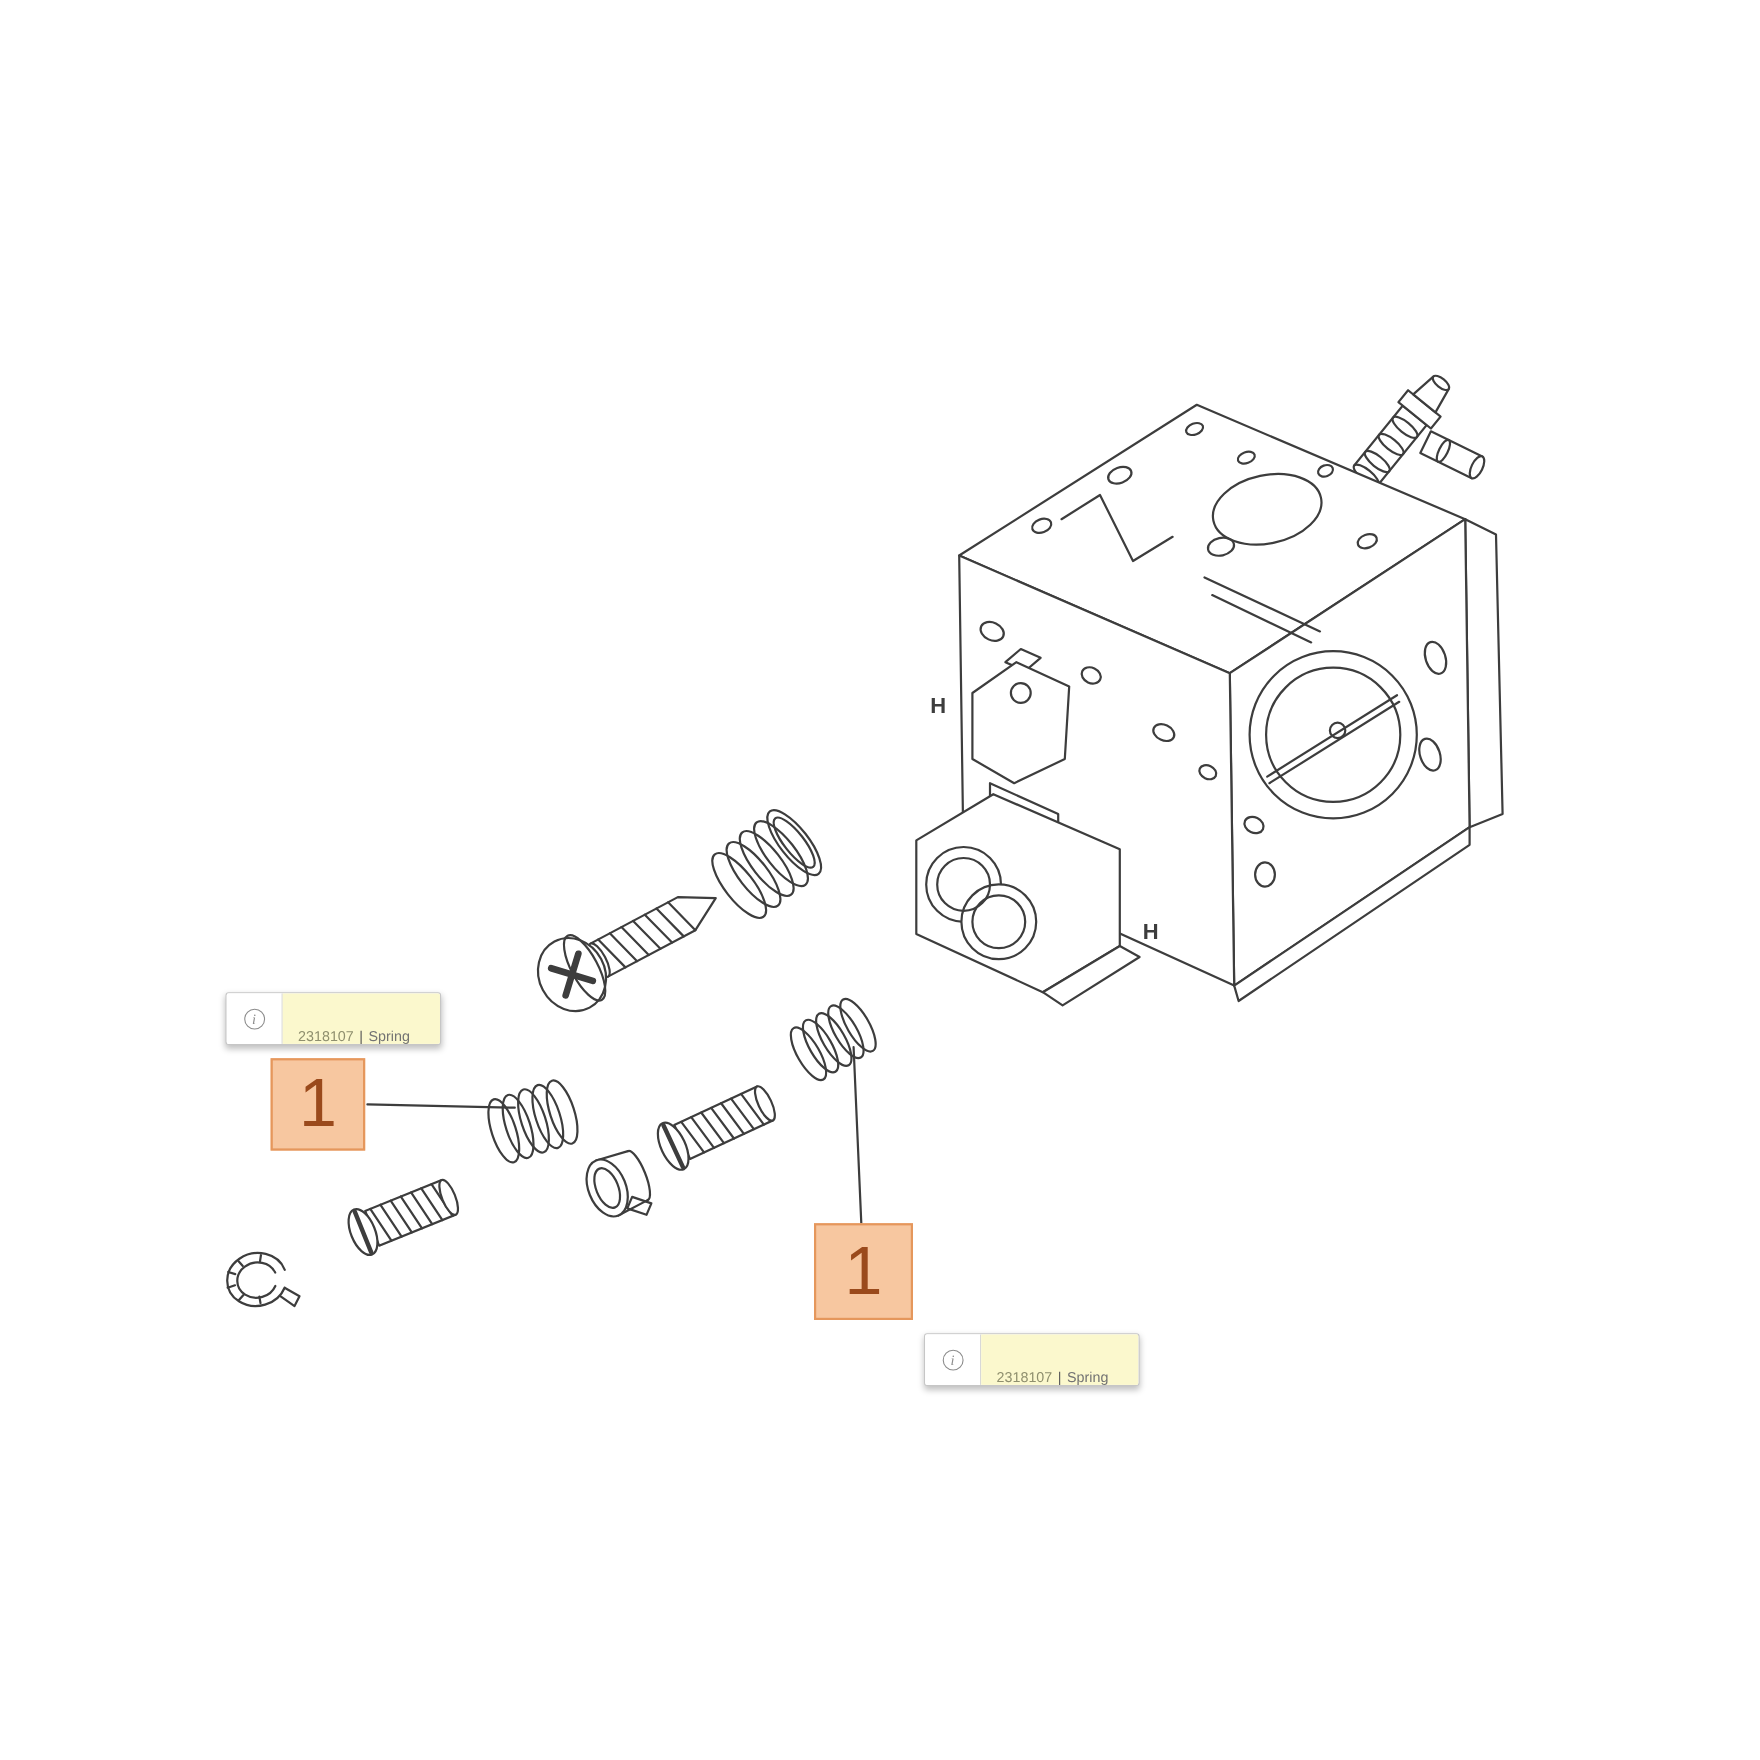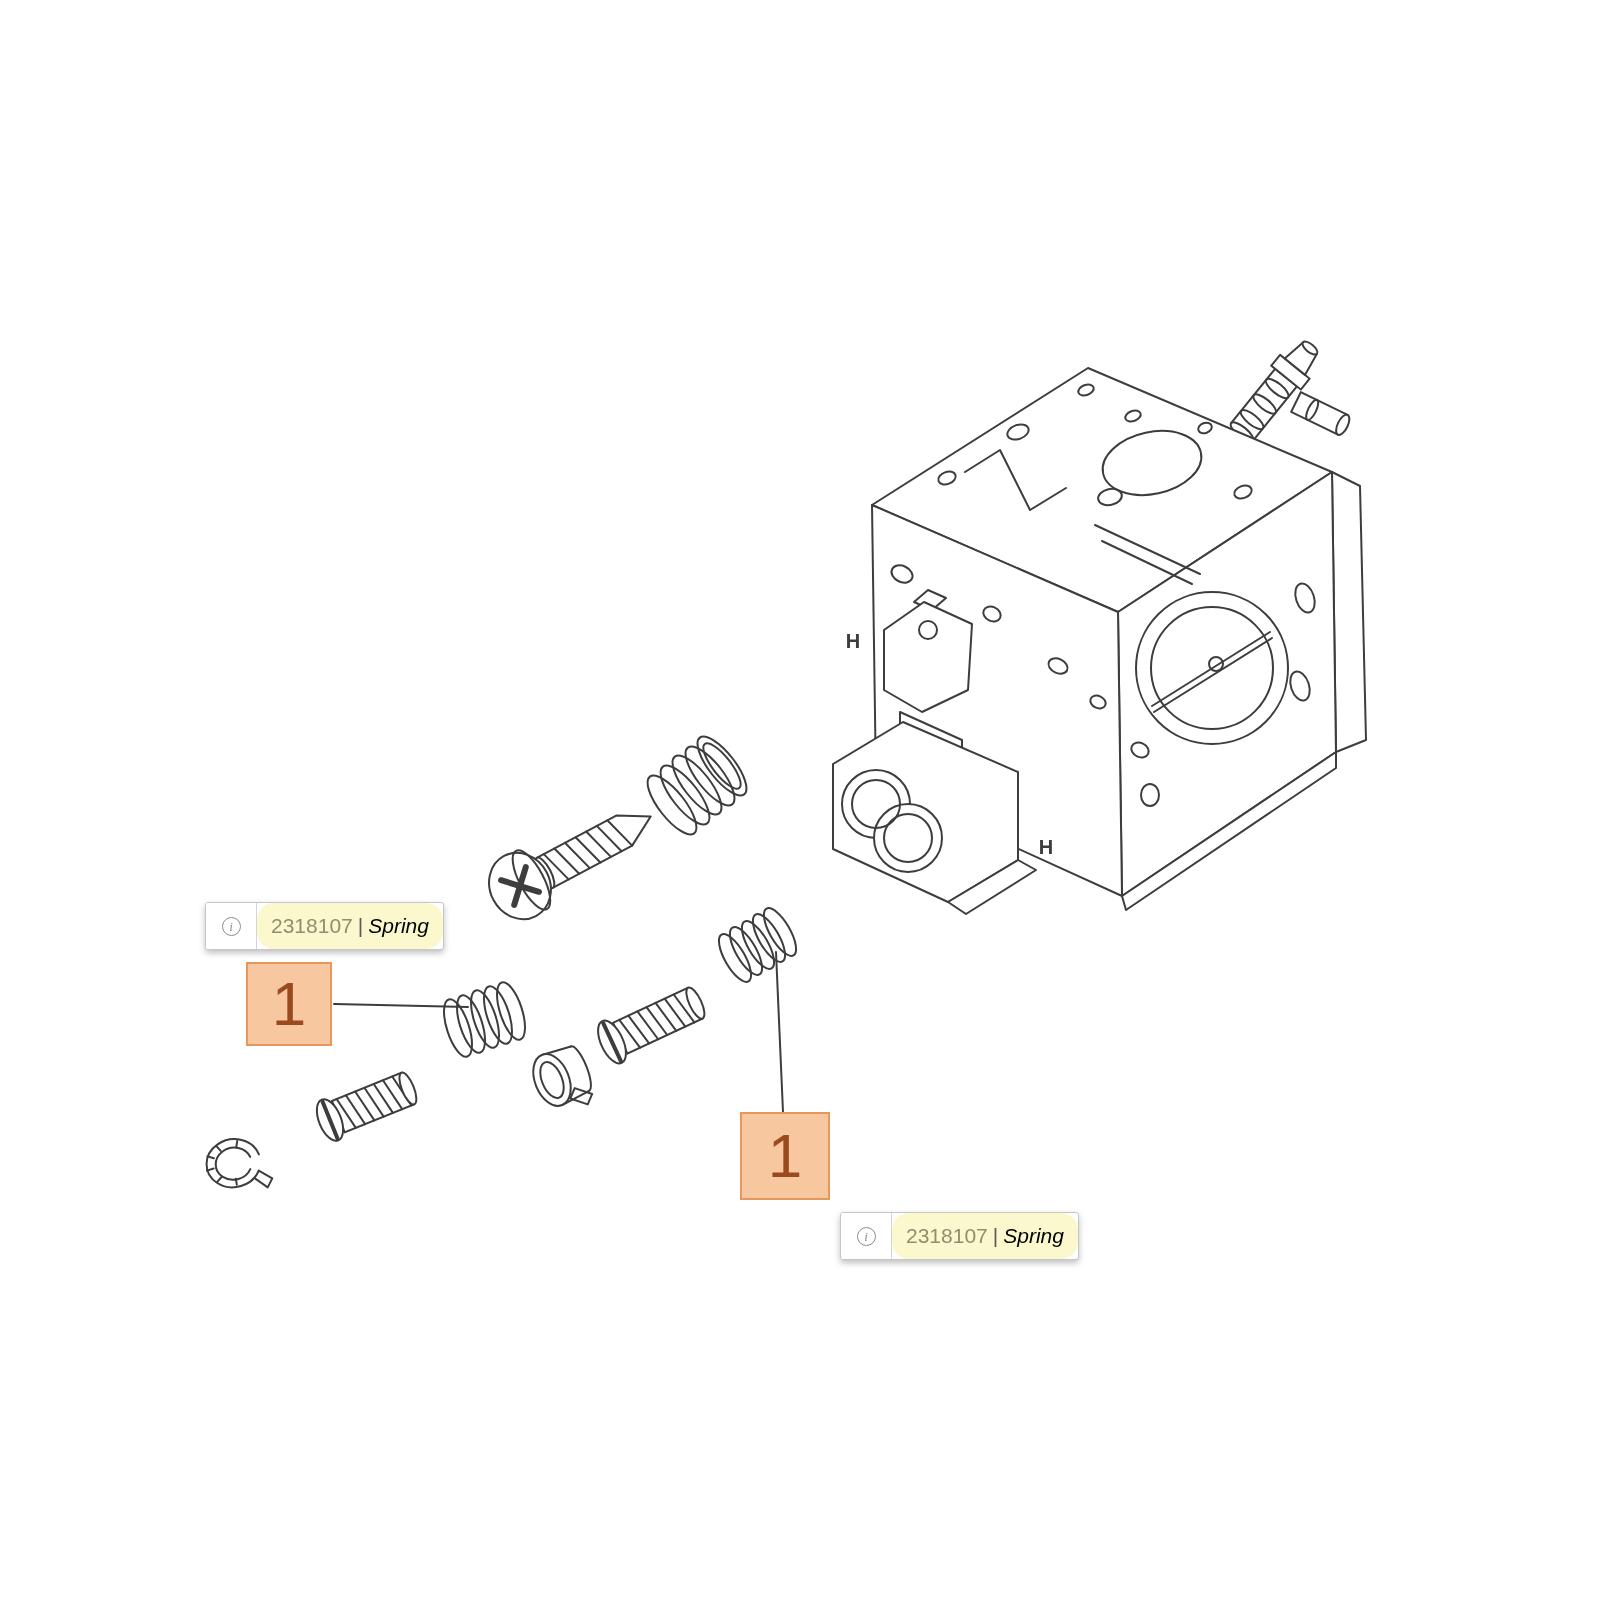--- a/index.html
+++ b/index.html
@@ -30,26 +30,26 @@
     width:50px;display:flex;align-items:center;justify-content:center;
     background:#ffffff;border-right:1px solid #d4d4d4;
   }
   .info-glyph{
     width:19px;height:19px;border:1.5px solid #8c8c8c;border-radius:50%;
     color:#8c8c8c;font-size:13px;font-style:italic;line-height:1;
     display:flex;align-items:center;justify-content:center;
     font-family:"Liberation Serif",serif;box-sizing:border-box;
   }
   .tt-body{
-    display:flex;align-items:center;gap:5px;padding:0 14px;background:#fbf8cd;flex:1;
-    white-space:nowrap;font-size:21px;border-radius:17px;
+    display:flex;align-items:flex-end;gap:5px;padding:0 14px;background:#fbf8cd;flex:1;
+    white-space:nowrap;font-size:13px;
   }
   .tt-id{color:#8f8f6e;}
   .tt-sep{color:#5a5a5a;}
-  .tt-name{color:#000000;font-style:italic;}
+  .tt-name{color:#737373;}
 </style>
 </head>
 <body>
 
 <div class="stage">
 
   <svg viewBox="0 0 1600 1600" width="1600" height="1600">
     <g stroke="#3d3d3d" stroke-width="2" fill="none" stroke-linejoin="round" stroke-linecap="round">
 
       <g>

